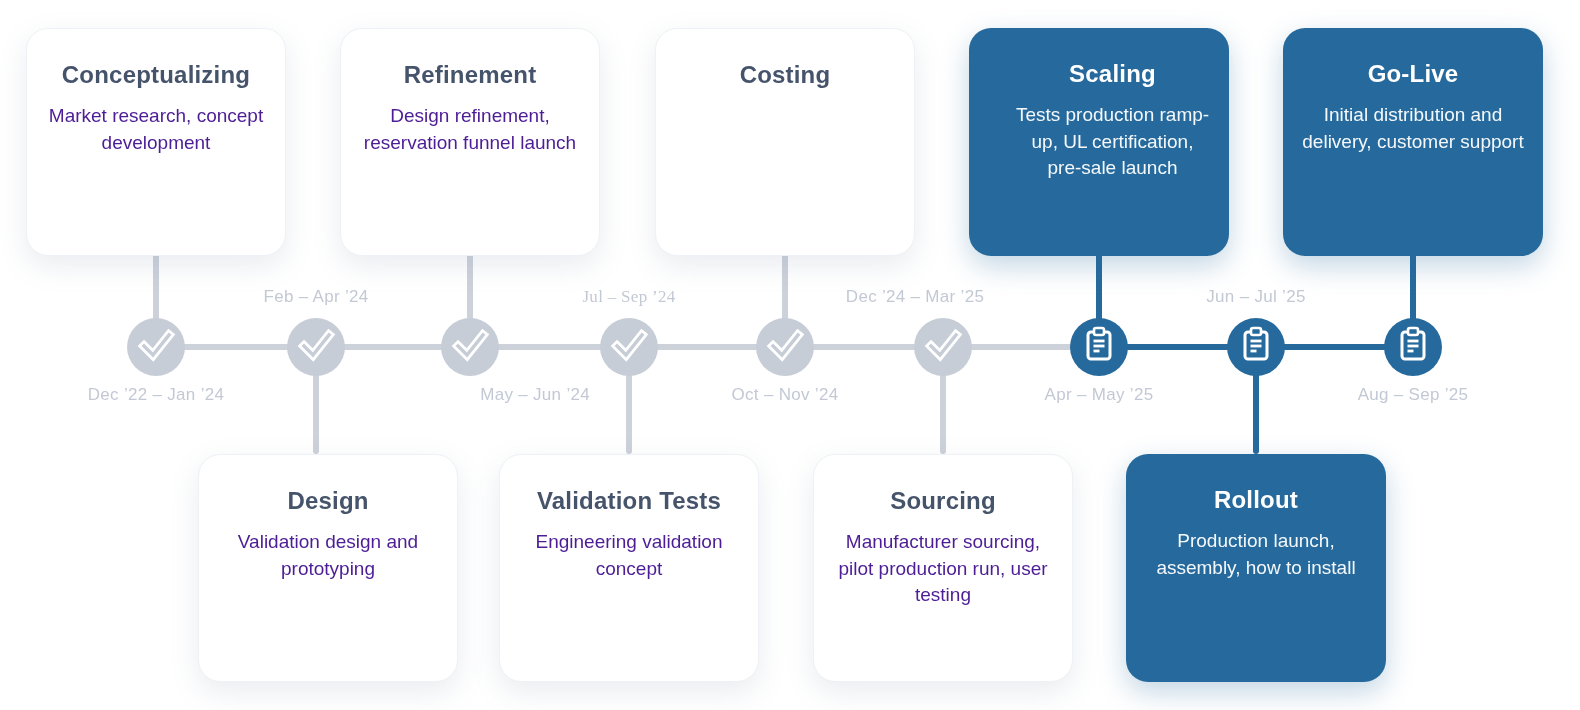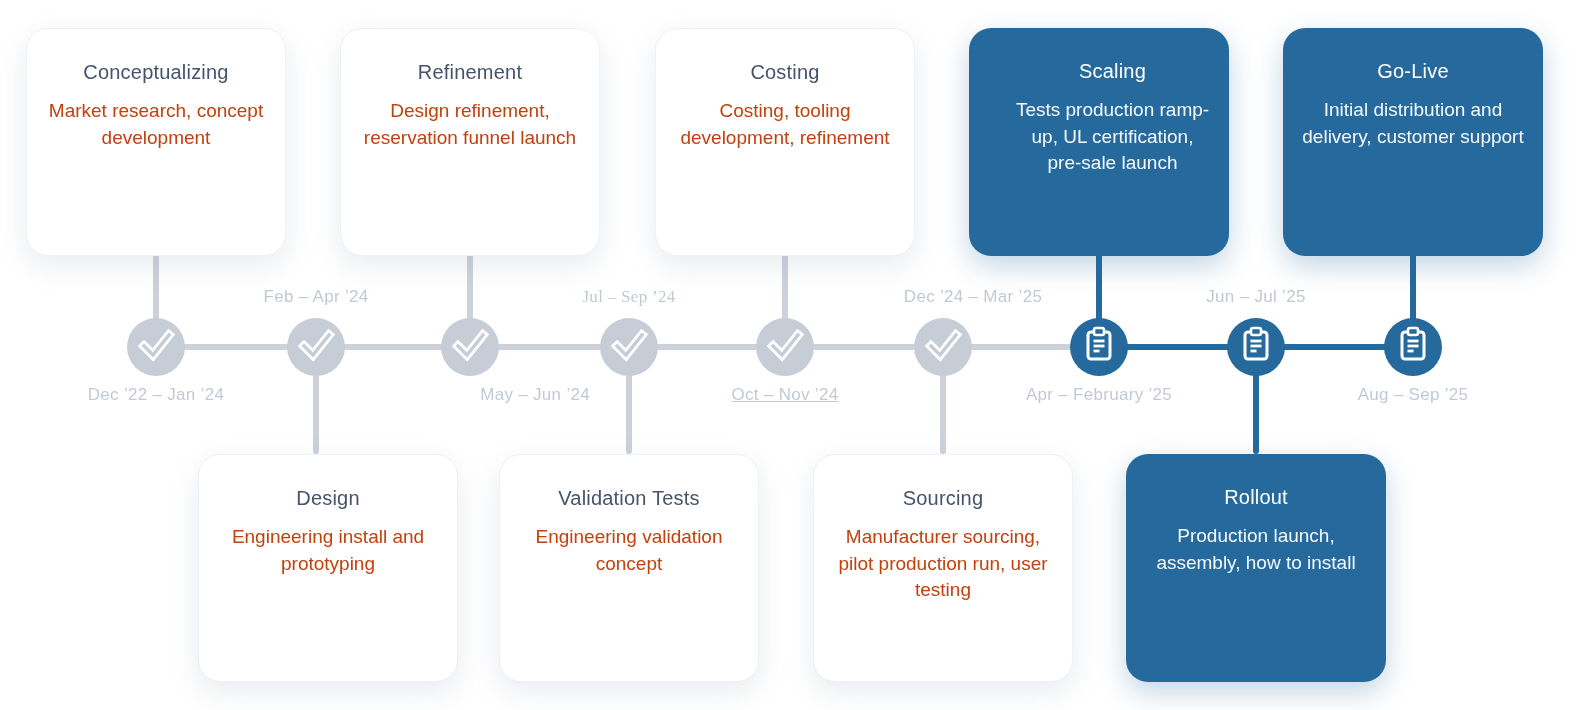--- a/index.html
+++ b/index.html
@@ -28,26 +28,26 @@
   }
   .card.white{
     background:#ffffff;border:1px solid #eef1f5;
     box-shadow:0 10px 28px rgba(120,135,160,0.16);
   }
   .card.blue{
     background:#266a9d;
     box-shadow:0 10px 28px rgba(38,106,157,0.28);
   }
   .card h3{
-    margin:32px 10px 14px;font-size:20px;font-weight:normal;
+    margin:32px 10px 14px;font-size:24px;font-weight:bold;
     color:#45536b;letter-spacing:0.2px;
   }
   .card.blue h3{color:#ffffff;}
   .card p{
-    margin:0 18px;font-size:19px;line-height:1.4;color:#c2410c;
+    margin:0 18px;font-size:19px;line-height:1.4;color:#4c1d95;
   }
   .card.blue p{color:#f4f8fb;}
   .date{
     position:absolute;width:240px;text-align:center;
     font-size:17px;color:#c3c9d4;letter-spacing:0.3px;
   }
 </style>
 </head>
 <body>
 
@@ -65,33 +65,32 @@
   <div class="vline blue" style="left:1096px;top:250px;height:97px;"></div>
   <div class="vline blue" style="left:1253px;top:347px;height:107px;"></div>
   <div class="vline blue" style="left:1410px;top:250px;height:97px;"></div>
 
   <div class="card white" style="left:26px;top:28px;">
     <h3>Conceptualizing</h3>
     <p>Market research, concept development</p>
   </div>
   <div class="card white" style="left:198px;top:454px;">
     <h3>Design</h3>
-    <p>Engineering install and prototyping</p>
+    <p>Validation design and prototyping</p>
   </div>
   <div class="card white" style="left:340px;top:28px;">
     <h3>Refinement</h3>
     <p>Design refinement, reservation funnel launch</p>
   </div>
   <div class="card white" style="left:499px;top:454px;">
     <h3>Validation Tests</h3>
     <p>Engineering validation concept</p>
   </div>
   <div class="card white" style="left:655px;top:28px;">
     <h3>Costing</h3>
-    <p>Costing, tooling development, refinement</p>
   </div>
   <div class="card white" style="left:813px;top:454px;">
     <h3>Sourcing</h3>
     <p>Manufacturer sourcing, pilot production run, user testing</p>
   </div>
   <div class="card blue" style="left:969px;top:28px;padding-left:27px;">
     <h3>Scaling</h3>
     <p>Tests production ramp-up, UL certification, pre-sale launch</p>
   </div>
   <div class="card blue" style="left:1126px;top:454px;">
@@ -164,19 +163,19 @@
           <line x1="23.5" y1="25" x2="34.5" y2="25" stroke="#ffffff" stroke-width="2.8"></line>
           <line x1="23.5" y1="30" x2="34.5" y2="30" stroke="#ffffff" stroke-width="2.8"></line>
           <line x1="23.5" y1="35" x2="29.5" y2="35" stroke="#ffffff" stroke-width="2.8"></line>
         </svg></span>
   </div>
 
   <div class="date" style="left:36px;top:385px;text-align:center;">Dec ’22 – Jan ’24</div>
   <div class="date" style="left:196px;top:287px;">Feb – Apr ’24</div>
   <div class="date" style="left:350px;top:385px;text-align:right;">May – Jun ’24</div>
   <div class="date" style="left:509px;top:287px;font-family:Liberation Serif, serif;">Jul – Sep ’24</div>
-  <div class="date" style="left:665px;top:385px;text-decoration:underline;">Oct – Nov ’24</div>
-  <div class="date" style="left:853px;top:287px;">Dec ’24 – Mar ’25</div>
-  <div class="date" style="left:979px;top:385px;">Apr – February ’25</div>
+  <div class="date" style="left:665px;top:385px;">Oct – Nov ’24</div>
+  <div class="date" style="left:795px;top:287px;">Dec ’24 – Mar ’25</div>
+  <div class="date" style="left:979px;top:385px;">Apr – May ’25</div>
   <div class="date" style="left:1136px;top:287px;">Jun – Jul ’25</div>
   <div class="date" style="left:1293px;top:385px;">Aug – Sep ’25</div>
 
 </div>
 
 </body></html>

